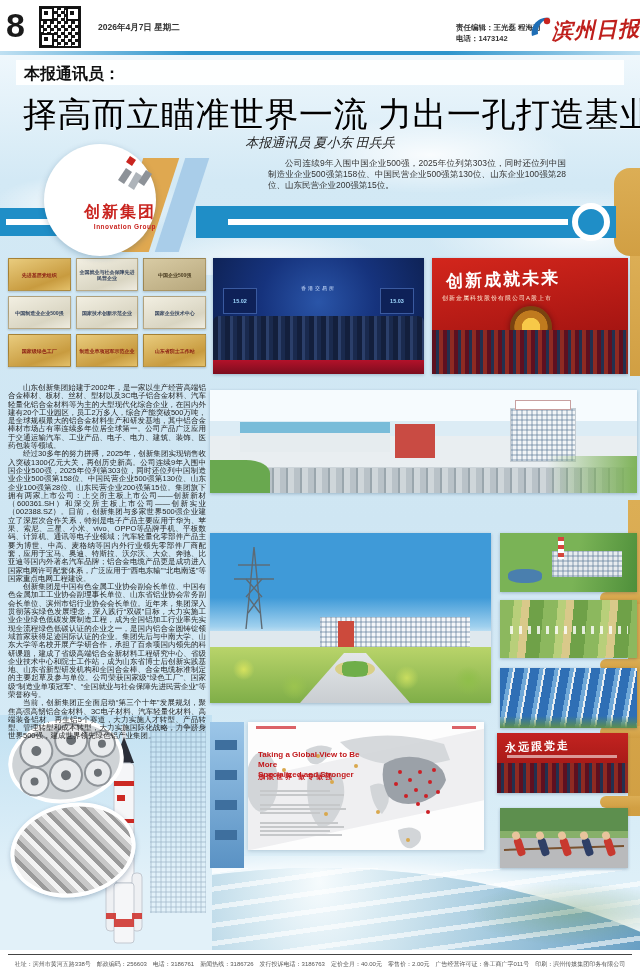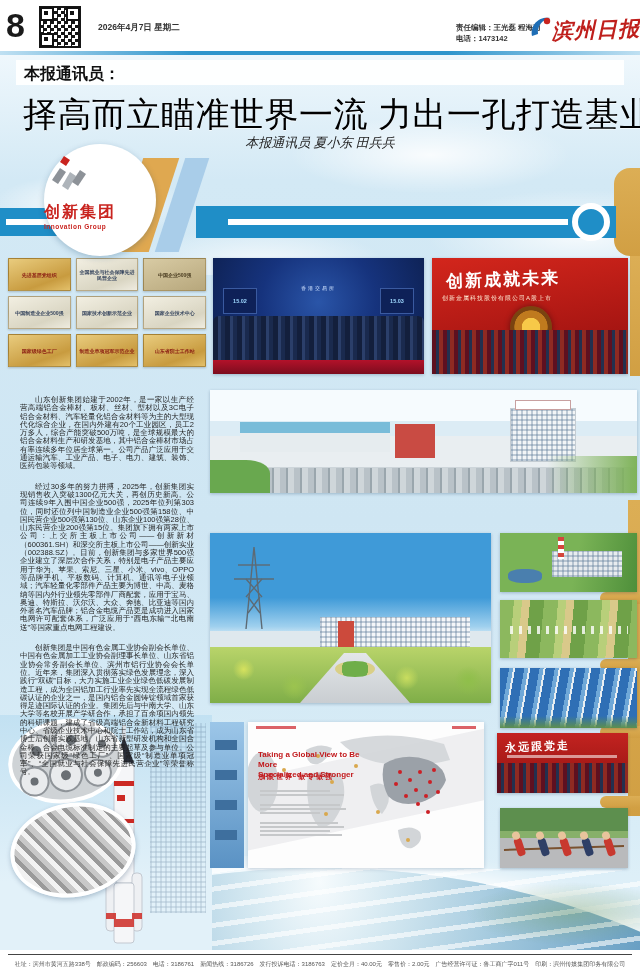--- a/index.html
+++ b/index.html
@@ -28,21 +28,21 @@
   .main-title{font-size:34px;font-weight:400;color:#000;letter-spacing:.5px;white-space:nowrap;z-index:6;
               text-shadow:0 1px 0 rgba(255,255,255,.6);}
   .byline{font-family:"Liberation Serif",serif;font-style:italic;font-size:13px;color:#222;z-index:6;}
   
   .slash{z-index:7;}
   .ribbon{background:#1f8ec7;z-index:8;}
   .ribbon-stripe{background:#ffffff;z-index:9;}
   .ring{width:26px;height:26px;border:6px solid #fff;border-radius:50%;z-index:10;}
   .gold{background:linear-gradient(180deg,#dcae55,#d19f43);}
   .logo-circle{width:112px;height:112px;border-radius:50%;background:#fff;z-index:11;
-               box-shadow:0 2px 6px rgba(0,60,100,.25);text-align:left;}
+               box-shadow:0 2px 6px rgba(0,60,100,.25);text-align:right;}
   .logo-cn{font-size:16px;font-weight:900;color:#c9241f;letter-spacing:2px;}
   .logo-en{font-size:6.5px;font-weight:bold;color:#c9241f;letter-spacing:.5px;}
   .intro{font-size:8.5px;line-height:11px;color:#333;text-align:justify;z-index:6;}
   .intro p{margin:0;text-indent:2em;}
   
   .plaque-grid{display:grid;grid-template-columns:repeat(3,1fr);gap:5px;z-index:6;}
   .plaque{height:33px;display:flex;align-items:center;justify-content:center;text-align:center;
           font-size:5px;font-weight:bold;padding:2px;box-sizing:border-box;
           border:1px solid rgba(120,90,30,.45);box-shadow:0 1px 2px rgba(0,0,0,.2);}
   .pl-gold{background:linear-gradient(160deg,#e9cc7e,#c89b3f 70%,#e3c06a);color:#8a1c12;}
@@ -63,21 +63,21 @@
   .map-title{color:#c2191c;font-weight:900;font-size:8px;line-height:10px;z-index:3;}
   .map-cn{color:#c2191c;font-weight:900;font-size:7px;letter-spacing:2px;z-index:3;}
   .txtbar{background:#c6c8ca;height:2px;margin:2px 0;}
   .gold-stub{height:12px;border-radius:7px 0 0 7px;z-index:5;}
   
   .footer{left:0;top:950px;width:640px;height:24px;background:#fff;z-index:40;}
   .footer-rule{left:8px;top:954px;width:624px;height:1px;background:#444;z-index:41;}
   .footer-text{left:0;top:960px;width:640px;text-align:center;font-size:6px;color:#555;z-index:41;white-space:nowrap;}
   
   .article{font-size:7.5px;line-height:8.3px;color:#1f1f1f;text-align:justify;z-index:6;}
-  .article p{margin:12px;text-indent:2em;}
+  .article p{margin:0;text-indent:2em;}
   
   .earth{left:0;top:856px;width:640px;height:96px;overflow:hidden;z-index:2;}
   .globe{position:absolute;left:-310px;top:12px;width:1260px;height:920px;border-radius:50%;
          background:radial-gradient(ellipse at 50% 1.5%,#f6fbfd 0%,#d4e8f1 8%,#a3c9de 20%,#639bc1 38%,#356b93 60%,#1e4c70 85%);
          box-shadow:0 -8px 20px rgba(255,255,255,.85);}
   .globe-tex{position:absolute;left:-310px;top:12px;width:1260px;height:120px;border-radius:50% 50% 0 0/18% 18% 0 0;
          background-image:radial-gradient(ellipse 150px 45px at 70% 38%,rgba(125,165,125,.5),transparent 70%),
                           radial-gradient(ellipse 120px 35px at 20% 30%,rgba(230,200,150,.35),transparent 70%),
                           repeating-linear-gradient(-8deg,rgba(255,255,255,.6) 0 5px,transparent 5px 18px);}
   .clouds{left:0;top:55px;width:640px;height:220px;z-index:1;
@@ -140,20 +140,21 @@
       <polygon points="20,2 26,6 22,12 16,8" fill="#c9241f"></polygon>
       <polygon points="8,26 16,14 22,18 14,30" fill="#8d9298"></polygon>
       <polygon points="18,32 26,18 32,22 24,36" fill="#aeb4ba"></polygon>
       <polygon points="28,28 36,16 42,20 34,32" fill="#8d9298"></polygon>
     </svg>
     <div class="logo-cn">创新集团</div>
     <div class="logo-en">Innovation Group</div>
   </div>
 
   <div class="abs intro" style="left:268px;top:158px;width:298px;">
+    <p>公司连续9年入围中国企业500强，2025年位列第303位，同时还位列中国制造业企业500强第158位、中国民营企业500强第130位、山东企业100强第28位、山东民营企业200强第15位。</p>
   </div>
 
   <div class="abs plaque-grid" style="left:8px;top:258px;width:198px;">
     <div class="plaque pl-gold">先进基层党组织</div>
     <div class="plaque pl-silver">全国就业与社会保障先进民营企业</div>
     <div class="plaque pl-tan">中国企业500强</div>
     <div class="plaque pl-silver">中国制造业企业500强</div>
     <div class="plaque pl-silver">国家技术创新示范企业</div>
     <div class="plaque pl-silver">国家企业技术中心</div>
     <div class="plaque pl-gold">国家级绿色工厂</div>
@@ -173,20 +174,21 @@
     <div class="abs gong-title" style="left:14px;top:10px;">创新成就未来</div>
     <div class="abs gong-sub" style="left:10px;top:36px;">创新金属科技股份有限公司A股上市</div>
     <div class="abs" style="left:78px;top:48px;width:42px;height:42px;border-radius:50%;background:radial-gradient(circle,#f7c948 0 30%,#c07a1e 32% 55%,#7a4310 57% 75%,#f3b93e 77%);box-shadow:0 0 6px rgba(0,0,0,.4);"></div>
     <div class="abs crowd-red" style="left:0;top:72px;width:196px;height:44px;"></div>
   </div>
 
   <div class="abs article" style="left:8px;top:384px;width:198px;height:352px;">
     <p>山东创新集团始建于2002年，是一家以生产经营高端铝合金棒材、板材、丝材、型材以及3C电子铝合金材料、汽车轻量化铝合金材料等为主的大型现代化综合企业，在国内外建有20个工业园区，员工2万多人，综合产能突破500万吨，是全球规模最大的铝合金材料生产和研发基地，其中铝合金棒材市场占有率连续多年位居全球第一。公司产品广泛应用于交通运输汽车、工业产品、电子、电力、建筑、装饰、医药包装等领域。</p>
     <p>经过30多年的努力拼搏，2025年，创新集团实现销售收入突破1300亿元大关，再创历史新高。公司连续9年入围中国企业500强，2025年位列第303位，同时还位列中国制造业企业500强第158位、中国民营企业500强第130位、山东企业100强第28位、山东民营企业200强第15位。集团旗下拥有两家上市公司：上交所主板上市公司——创新新材（600361.SH）和深交所主板上市公司——创新实业（002388.SZ）。目前，创新集团与多家世界500强企业建立了深层次合作关系，特别是电子产品主要应用于华为、苹果、索尼、三星、小米、vivo、OPPO等品牌手机、平板数码、计算机、通讯等电子业领域；汽车轻量化零部件产品主要为博世、中高、麦格纳等国内外行业领先零部件厂商配套，应用于宝马、奥迪、特斯拉、沃尔沃、大众、奔驰、比亚迪等国内外著名汽车品牌；铝合金电缆产品更是成功进入国家电网许可配套体系，广泛应用于“西电东输”“北电南送”等国家重点电网工程建设。</p>
     <p>创新集团是中国有色金属工业协会副会长单位、中国有色金属加工工业协会副理事长单位、山东省铝业协会常务副会长单位、滨州市铝行业协会会长单位。近年来，集团深入贯彻落实绿色发展理念，深入践行“双碳”目标，大力实施工业企业绿色低碳发展制造工程，成为全国铝加工行业率先实现全流程绿色低碳认证的企业之一，是国内铝合金圆铸锭领域首家获得足迹国际认证的企业。集团先后与中南大学、山东大学等名校开展产学研合作，承担了百余项国内领先的科研课题，建成了省级高端铝合金新材料工程研究中心、省级企业技术中心和院士工作站，成为山东省博士后创新实践基地、山东省新型研发机构和全国合金棒、合金电缆标准制定的主要起草及参与单位。公司荣获国家级“绿色工厂”、国家级“制造业单项冠军”、“全国就业与社会保障先进民营企业”等荣誉称号。</p>
+    <p>当前，创新集团正全面启动“第三个十年”发展规划，聚焦高强高韧铝合金材料、3C电子材料、汽车轻量化材料、高端装备铝材、再生铝5个赛道，大力实施人才转型、产品转型、管理转型和成本转型，大力实施国际化战略，力争跻身世界500强，建成世界领先绿色铝产业集团。</p>
   </div>
 
   <div class="abs photo" style="left:210px;top:390px;width:427px;height:103px;background:linear-gradient(#f6fbfe 0 30%,#dcecf5 30% 45%,#e9eef1 45% 75%,#cdd5da 75%);">
     <div class="abs" style="left:30px;top:32px;width:150px;height:30px;background:linear-gradient(#79bcd9 0 35%,#e6ecef 35%);"></div>
     <div class="abs" style="left:185px;top:34px;width:40px;height:34px;background:#c94b43;"></div>
     <div class="abs wingrid" style="left:300px;top:18px;width:64px;height:52px;background-color:#f2f5f7;border:1px solid #c4ccd2;"></div>
     <div class="abs" style="left:305px;top:10px;width:54px;height:8px;background:#fff;border:1px solid #c8a0a0;"></div>
     <div class="abs" style="left:0;top:78px;width:427px;height:25px;background:repeating-linear-gradient(90deg,#b9c2c8 0 6px,#9aa6ad 6px 8px,#cfd6da 8px 14px);"></div>
     <div class="abs" style="left:0;top:70px;width:60px;height:33px;background:#69a84f;border-radius:0 40% 0 0;"></div>
     <div class="abs" style="right:0;top:66px;width:90px;height:37px;background:linear-gradient(90deg,transparent,#7fb35a);"></div>
@@ -227,21 +229,21 @@
   <div class="abs gold gold-stub" style="left:600px;top:659px;width:40px;"></div>
   <div class="abs gold gold-stub" style="left:600px;top:726px;width:40px;"></div>
   <div class="abs gold gold-stub" style="left:600px;top:796px;width:40px;"></div>
 
   <div class="abs" style="left:210px;top:722px;width:34px;height:146px;background:linear-gradient(#9cc6e8,#5a92c4);z-index:6;">
     <div class="abs" style="left:5px;top:18px;width:22px;height:10px;background:#3e6f9e;"></div>
     <div class="abs" style="left:5px;top:48px;width:22px;height:10px;background:#3e6f9e;"></div>
     <div class="abs" style="left:5px;top:78px;width:22px;height:10px;background:#3e6f9e;"></div>
     <div class="abs" style="left:5px;top:108px;width:22px;height:10px;background:#3e6f9e;"></div>
   </div>
-  <div class="abs photo map-panel" style="left:248px;top:722px;width:236px;height:146px;">
+  <div class="abs photo map-panel" style="left:248px;top:722px;width:236px;height:128px;">
     <div class="abs" style="left:-40px;top:30px;width:340px;height:70px;background:#efeff1;transform:rotate(-12deg);"></div>
     <svg class="abs" style="left:0;top:0;" width="236" height="146" viewBox="0 0 236 146">
       <g fill="#d2d5d8">
         <ellipse cx="14" cy="60" rx="16" ry="30"></ellipse>
         <path d="M58 28 q14 -8 26 -2 q-4 12 -14 16 q-12 2 -12 -14z"></path>
         <path d="M60 52 q22 -6 34 4 q6 18 -4 36 q-8 16 -20 12 q-14 -18 -10 -52z"></path>
         <path d="M92 20 q50 -14 104 2 l6 16 q-30 8 -60 4 q-30 -2 -50 -22z" opacity=".9"></path>
         <path d="M122 64 q10 -6 18 2 q4 14 -6 26 q-10 -8 -12 -28z"></path>
         <path d="M150 108 q14 -6 22 2 q4 10 -8 16 q-12 2 -14 -18z"></path>
       </g>

